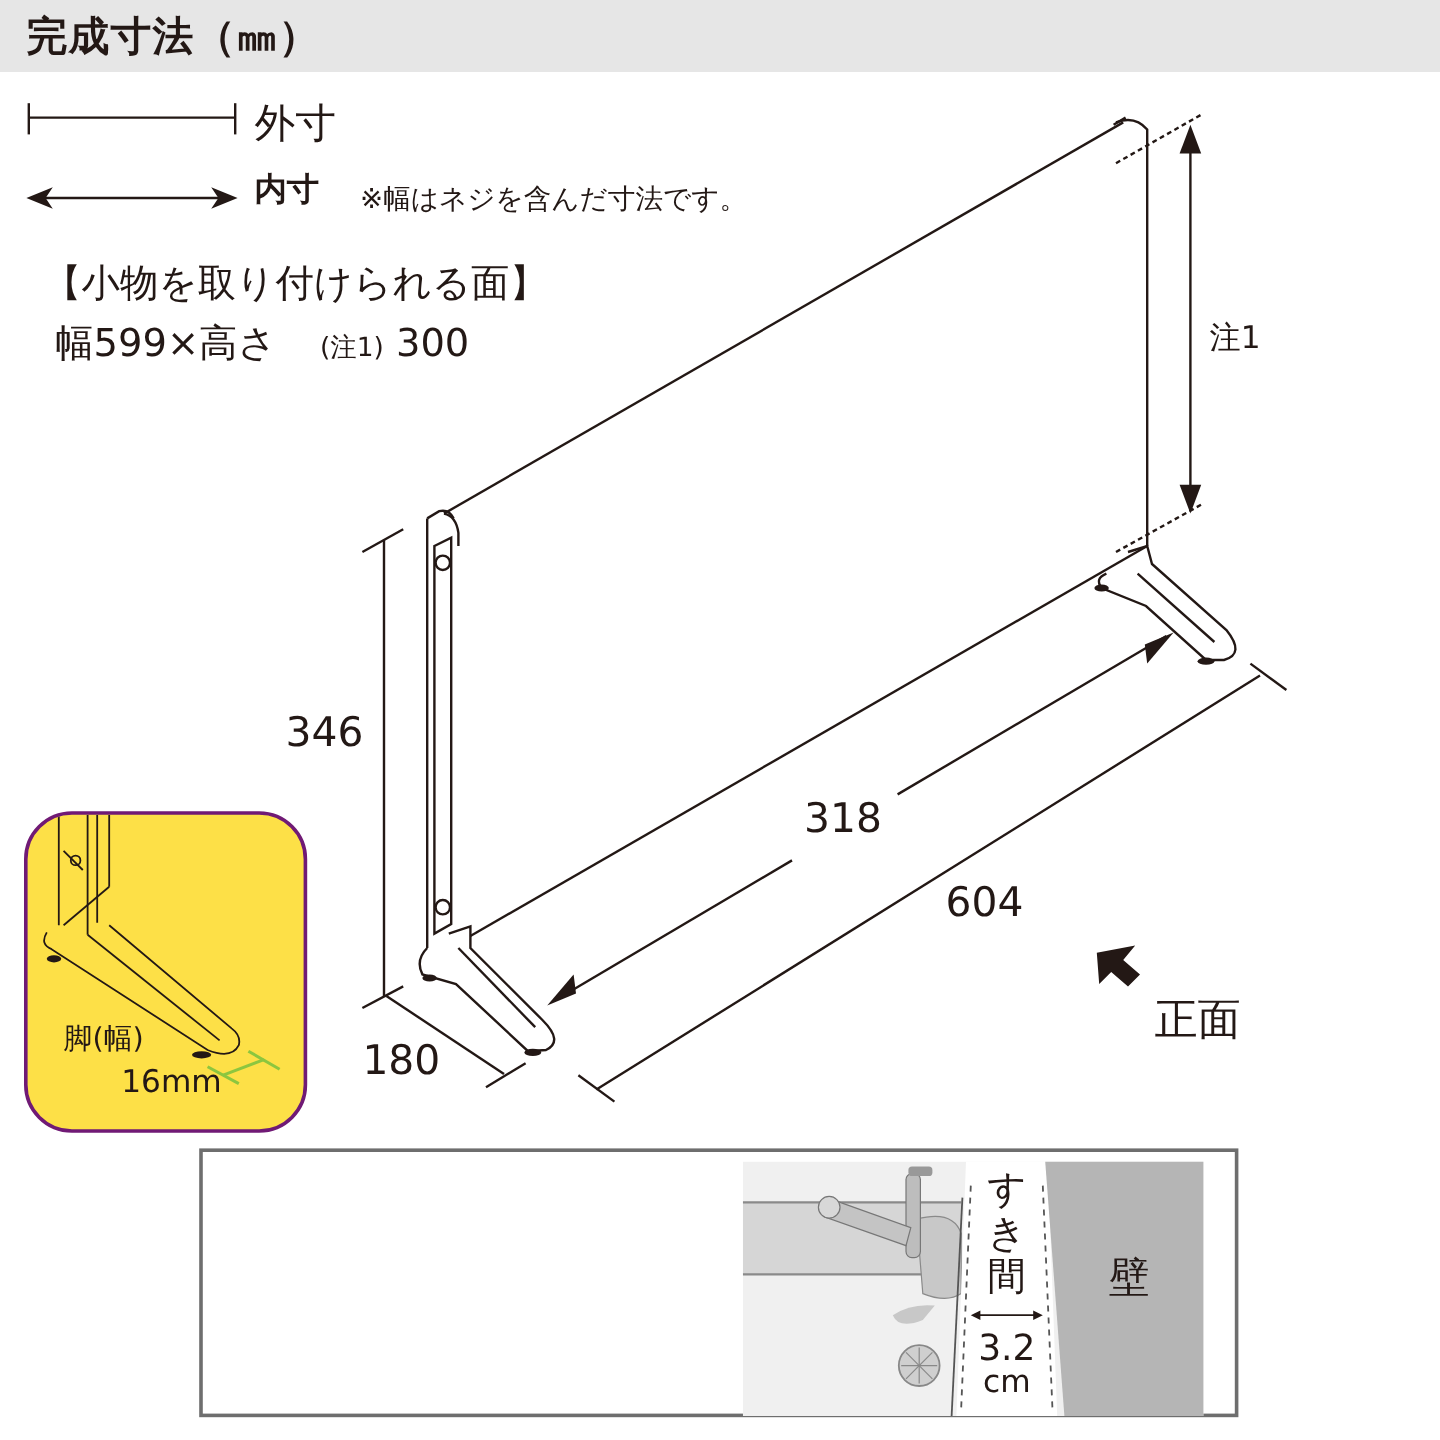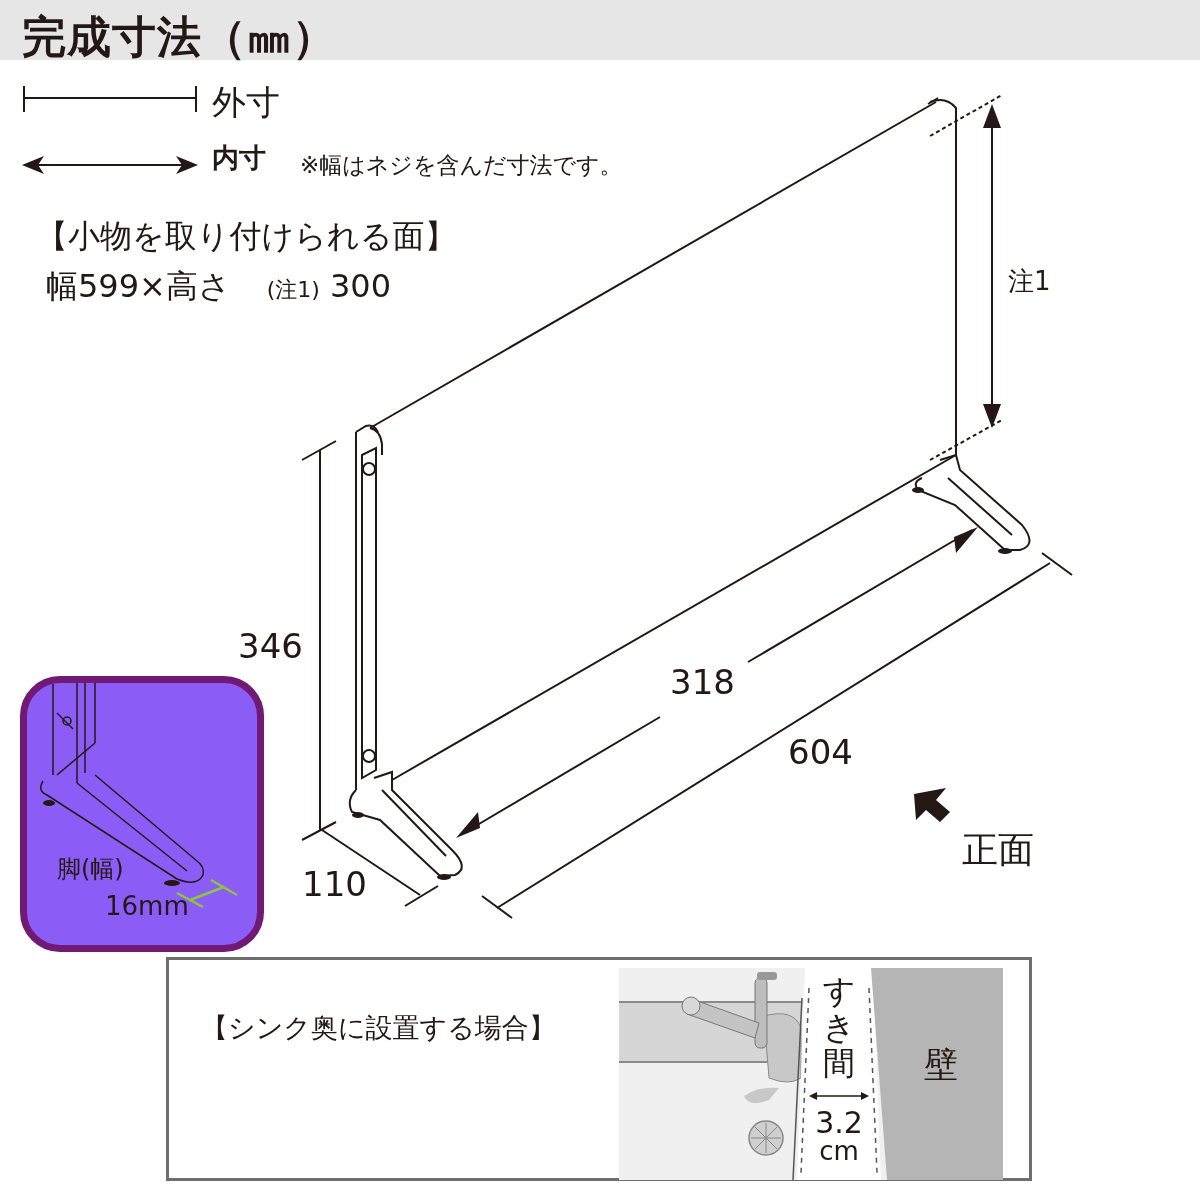--- a/index.html
+++ b/index.html
@@ -1,36 +1,36 @@
 <!DOCTYPE html>
 <html><head>
 <meta charset="utf-8">
 <style>
   html, body { margin: 0; padding: 0; background: #ffffff; }
   body { width: 1200px; height: 1200px; position: relative; overflow: hidden;
          font-family: "DejaVu Sans", "Liberation Sans", sans-serif; color: #231815; }
   .header { position: absolute; left: 0; top: 0; width: 1200px; height: 60px; background: #e6e6e6; }
-  .header-title { position: absolute; left: 22px; top: 8px; font-size: 44px; font-weight: bold; letter-spacing: 1px; font-family: Liberation Mono, monospace; }
+  .header-title { position: absolute; left: 22px; top: 8px; font-size: 34px; font-weight: bold; letter-spacing: 1px; font-family: Liberation Mono, monospace; }
   .txt { position: absolute; white-space: nowrap; }
   .legend-outer { left: 212px; top: 80px; font-size: 34px; }
   .legend-inner { left: 212px; top: 140px; font-size: 27px; font-weight: bold; }
   .legend-note { left: 300px; top: 150px; font-size: 23px; }
   .mount-title { left: 36px; top: 215px; font-size: 32px; }
   .mount-dims { left: 46px; top: 265px; font-size: 32px; }
   .mount-dims .small { font-size: 22px; margin-left: 36px; }
   svg.drawing { position: absolute; left: 0; top: 0; }
   .dim-label { font-size: 34px; }
-  .dim-346 { left: 238px; top: 626px; }
+  .dim-346 { left: 238px; top: 591px; }
   .dim-130 { left: 302px; top: 864px; }
   .dim-568 { left: 670px; top: 662px; }
   .dim-604 { left: 788px; top: 732px; }
   .note1 { left: 1008px; top: 264px; font-size: 26px; }
   .front-label { left: 962px; top: 826px; font-size: 36px; }
   .inset { position: absolute; left: 20px; top: 676px; width: 230px; height: 262px;
-           border: 7px solid #701a75; border-radius: 40px; overflow: hidden; background:#8b5cf6; }
+           border: 3px solid #701a75; border-radius: 40px; overflow: hidden; background:#fde047; }
   .inset-label1 { left: 30px; top: 170px; font-size: 24px; }
   .inset-label2 { left: 30px; top: 208px; font-size: 26px; margin-left: 48px; }
   .sink-box { position: absolute; left: 166px; top: 957px; width: 866px; height: 224px;
               border: 3px solid #6e6e6e; box-sizing: border-box; background: #fff; }
   .sink-title { left: 32px; top: 50px; font-size: 27px; }
   .sink-desc { left: 34px; top: 102px; font-size: 25px; line-height: 34px; white-space: normal; width: 400px; }
   .sink-img { position: absolute; left: 450px; top: 8px; width: 384px; height: 212px; }
   .gap-label { font-size: 32px; }
   .wall-label { font-size: 34px; }
 </style>
@@ -123,21 +123,21 @@
 </svg>
 
 <div class="txt legend-outer">外寸</div>
 <div class="txt legend-inner">内寸</div>
 <div class="txt legend-note">※幅はネジを含んだ寸法です。</div>
 
 <div class="txt mount-title">【小物を取り付けられる面】</div>
 <div class="txt mount-dims"><span>幅599×高さ</span><span class="small">(注1)</span><span> 300</span></div>
 
 <div class="txt dim-label dim-346">346</div>
-<div class="txt dim-label dim-130">110</div>
+<div class="txt dim-label dim-130">180</div>
 <div class="txt dim-label dim-568">318</div>
 <div class="txt dim-label dim-604">604</div>
 <div class="txt note1">注1</div>
 <div class="txt front-label">正面</div>
 
 <div class="inset">
   <svg width="230" height="262" style="position:absolute;left:0;top:0">
     <g stroke="#231815" stroke-width="1.5" fill="none">
       <line x1="26" y1="0" x2="26" y2="92"></line>
       <line x1="50" y1="0" x2="50" y2="100"></line>
@@ -157,21 +157,20 @@
       <line x1="150" y1="210" x2="176" y2="224"></line>
       <line x1="184" y1="197" x2="210" y2="212"></line>
       <line x1="163" y1="217" x2="197" y2="204"></line>
     </g>
   </svg>
   <div class="txt inset-label1">脚(幅)</div>
   <div class="txt inset-label2">16mm</div>
 </div>
 
 <div class="sink-box">
-  <div class="txt sink-title">【シンク奥に設置する場合】</div>
 
   <svg class="sink-img" width="384" height="212" viewBox="0 0 384 212">
     <rect x="0" y="0" width="384" height="212" fill="#f0f0f0"></rect>
 
     <rect x="0" y="34" width="182" height="60" fill="#d6d6d6"></rect>
     <line x1="0" y1="34" x2="182" y2="34" stroke="#8a8a8a" stroke-width="2"></line>
     <line x1="0" y1="94" x2="182" y2="94" stroke="#8a8a8a" stroke-width="2"></line>
 
     <g>
       <path d="M145,48 Q175,40 182,60 L182,110 Q170,118 150,110 Z" fill="#c8c8c8" stroke="#8a8a8a"></path>

